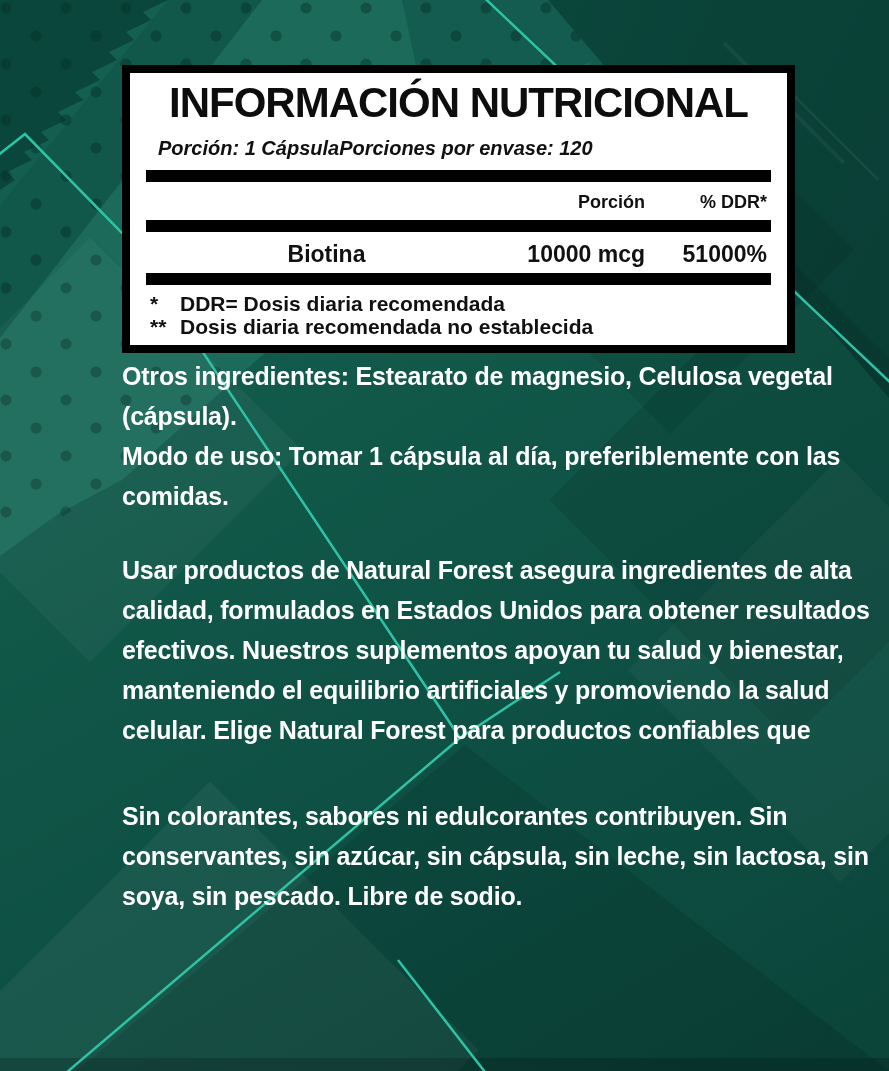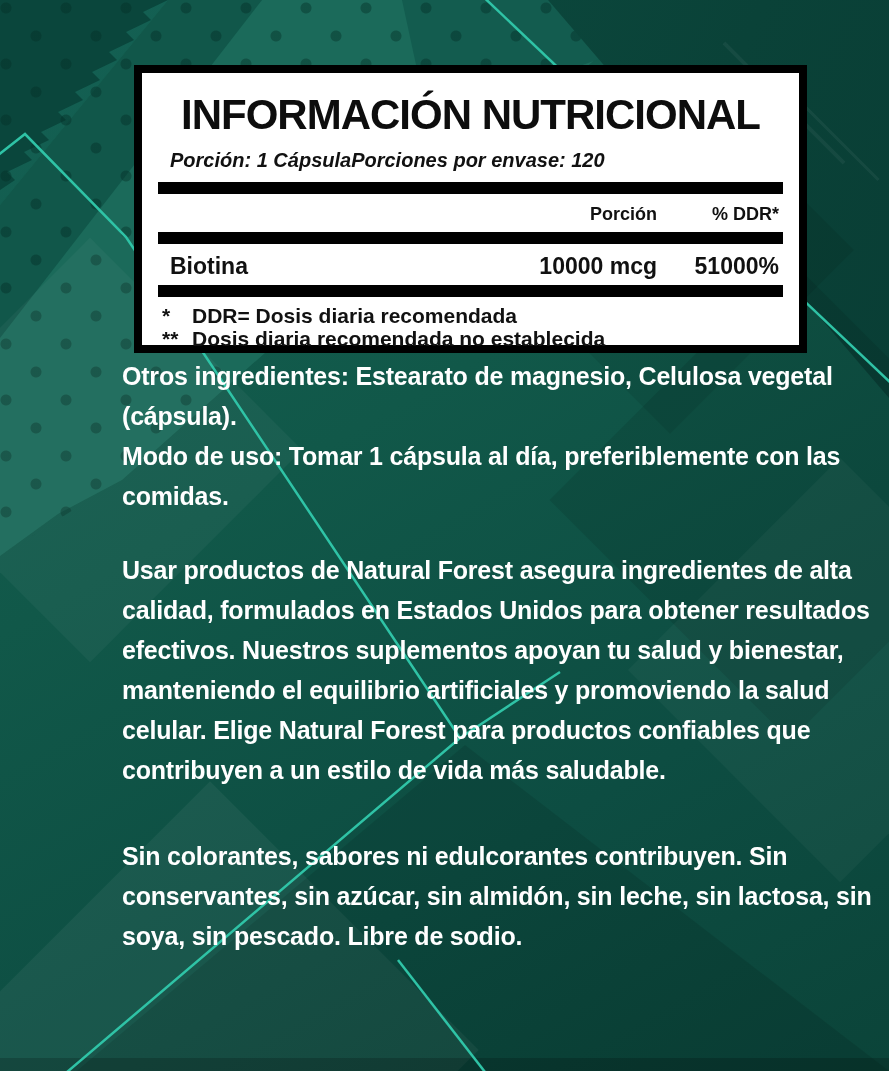--- a/index.html
+++ b/index.html
@@ -56,37 +56,37 @@
   .slash{position:absolute;background:rgba(255,255,255,0.05);transform:rotate(-45deg);}
   .s1{left:782px;top:18px;width:4px;height:170px;}
   .s2{left:824px;top:52px;width:3px;height:150px;}
 
   .accent-lines{position:absolute;left:0;top:0;}
 
   
   .panel{
     position:absolute;left:122px;top:65px;width:673px;height:288px;
     box-sizing:border-box;background:#ffffff;border:8px solid #000000;
-    padding:12px 20px;color:#111111;margin-left:12px;
+    padding:0 20px;color:#111111;
   }
   .panel-title{
     margin-top:8px;text-align:center;font-weight:bold;font-size:42px;line-height:44px;
     letter-spacing:-1px;color:#0d0d0d;white-space:nowrap;
   }
   .serving-row{
     display:flex;justify-content:flex-start;align-items:baseline;
     margin-top:10px;padding:0 8px;font-weight:bold;font-size:20px;line-height:26px;white-space:nowrap;font-style:italic;
   }
   .bar{height:12px;background:#000;margin-left:-4px;margin-right:-4px;}
   .bar-1{margin-top:9px;}
   .bar-2{margin-top:5px;}
   .bar-3{margin-top:5px;}
   .cols-row{display:flex;margin-top:7px;font-weight:bold;font-size:18px;line-height:26px;}
   .nutrient-row{display:flex;margin-top:9px;font-weight:bold;font-size:23px;line-height:27px;}
-  .col-name{flex:1;text-align:left;padding-left:8px;white-space:nowrap;}
+  .col-name{flex:1;text-align:center;padding-left:8px;white-space:nowrap;}
   .col-amount{width:150px;text-align:right;white-space:nowrap;}
   .col-dv{width:122px;text-align:right;white-space:nowrap;}
   .footnotes{margin-top:7px;font-weight:bold;font-size:21px;line-height:23px;}
   .fn{display:flex;white-space:nowrap;}
   .fn-marker{display:inline-block;width:30px;flex:0 0 30px;}
 
   
   .body-text{
     position:absolute;left:122px;top:356px;width:750px;
     color:#ffffff;font-weight:bold;font-size:25px;letter-spacing:-0.2px;
@@ -167,22 +167,21 @@
       <div class="line">(cápsula).</div>
       <div class="line">Modo de uso: Tomar 1 cápsula al día, preferiblemente con las</div>
       <div class="line">comidas.</div>
     </div>
     <div class="para para-2">
       <div class="line">Usar productos de Natural Forest asegura ingredientes de alta</div>
       <div class="line">calidad, formulados en Estados Unidos para obtener resultados</div>
       <div class="line">efectivos. Nuestros suplementos apoyan tu salud y bienestar,</div>
       <div class="line">manteniendo el equilibrio artificiales y promoviendo la salud</div>
       <div class="line">celular. Elige Natural Forest para productos confiables que</div>
-      <div class="line">contribuyen a un estilo de vida más saludable.</div>
     </div>
     <div class="para para-3">
       <div class="line">Sin colorantes, sabores ni edulcorantes contribuyen. Sin</div>
-      <div class="line">conservantes, sin azúcar, sin almidón, sin leche, sin lactosa, sin</div>
+      <div class="line">conservantes, sin azúcar, sin cápsula, sin leche, sin lactosa, sin</div>
       <div class="line">soya, sin pescado. Libre de sodio.</div>
     </div>
   </div>
 
 </div>
 
 </body></html>

